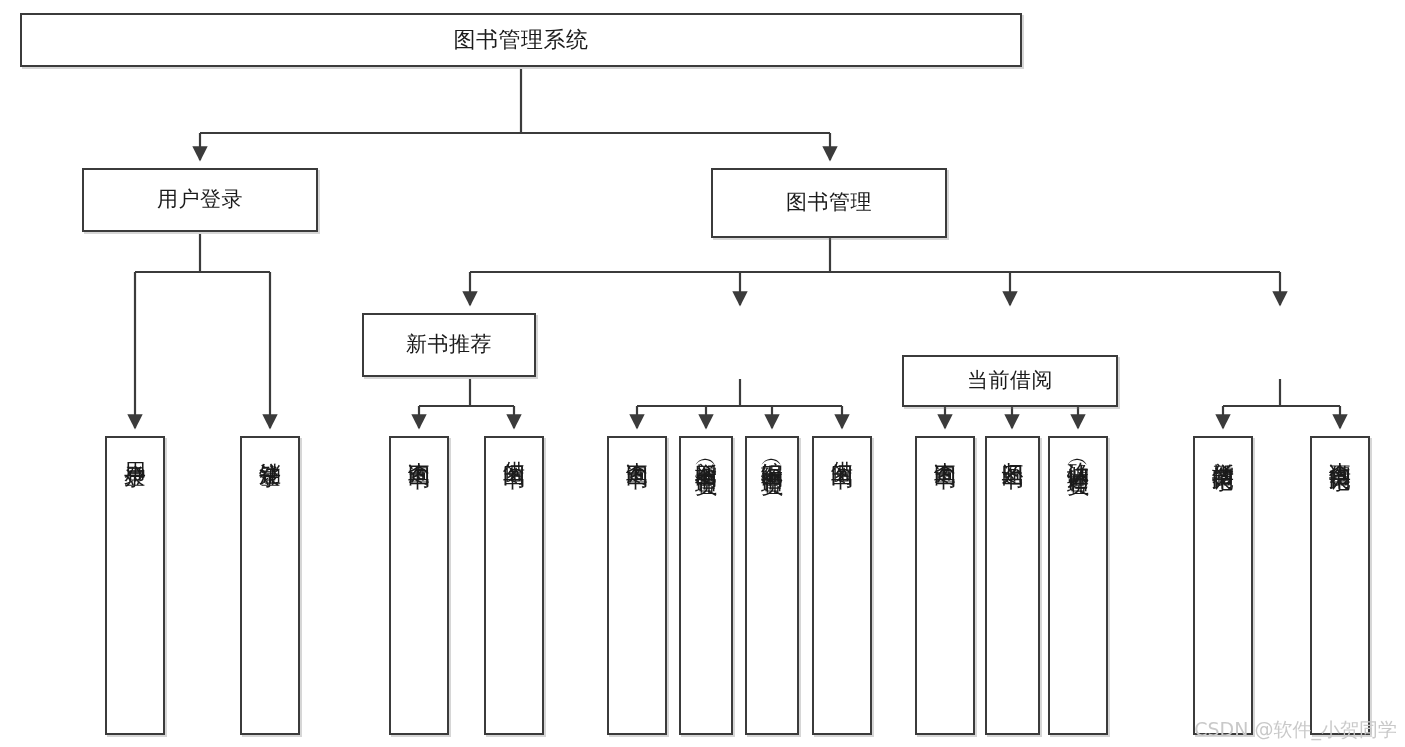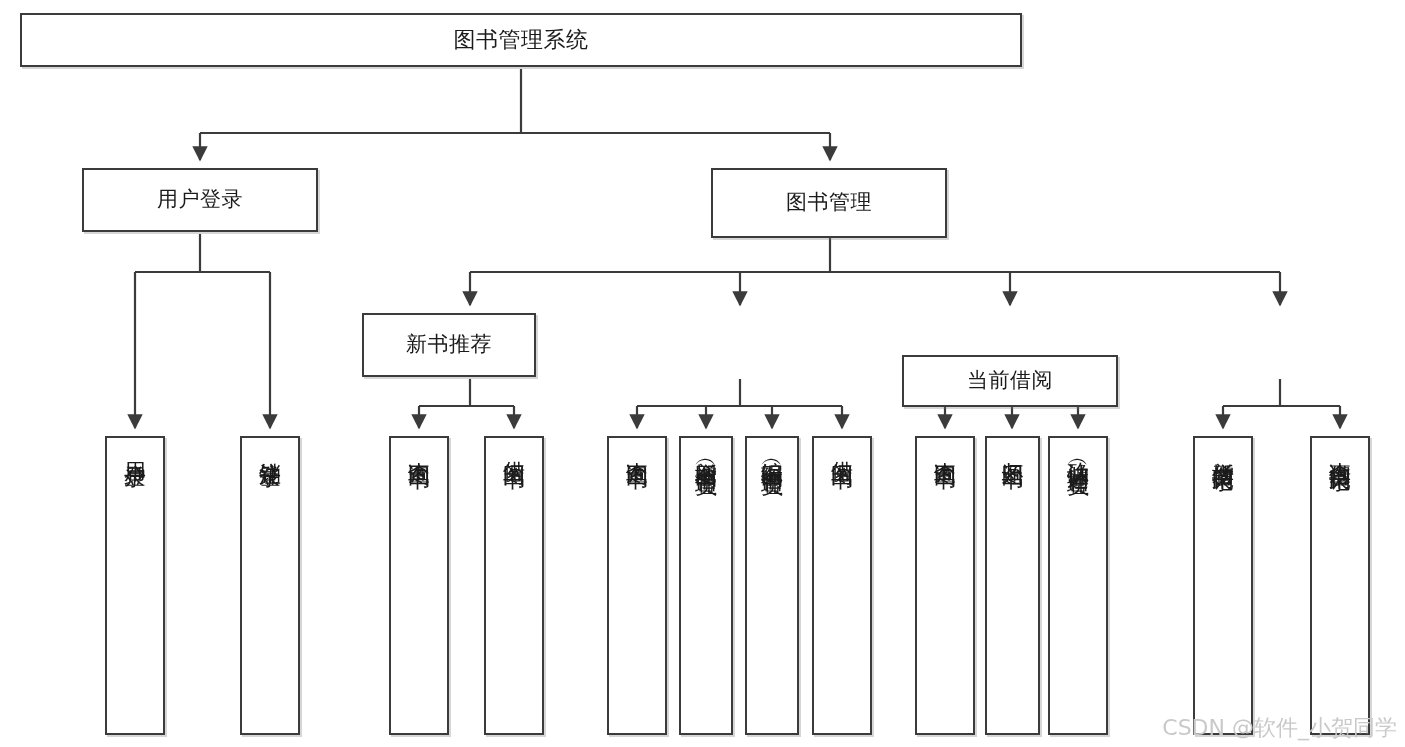--- a/index.html
+++ b/index.html
@@ -62,21 +62,21 @@
     text-orientation: upright;
     font-size: 22px;
     line-height: 1.0;
     letter-spacing: 2px;
     white-space: nowrap;
   }
   #watermark {
     position: absolute;
     right: 8px;
     bottom: 4px;
-    font-size: 22px;
+    font-size: 19px;
     color: #c9c9c9;
     z-index: 5;
     white-space: nowrap;
     font-family: "DejaVu Sans", "Liberation Sans", sans-serif;
   }
 </style>
 </head>
 <body>
 
 <div id="canvas">

